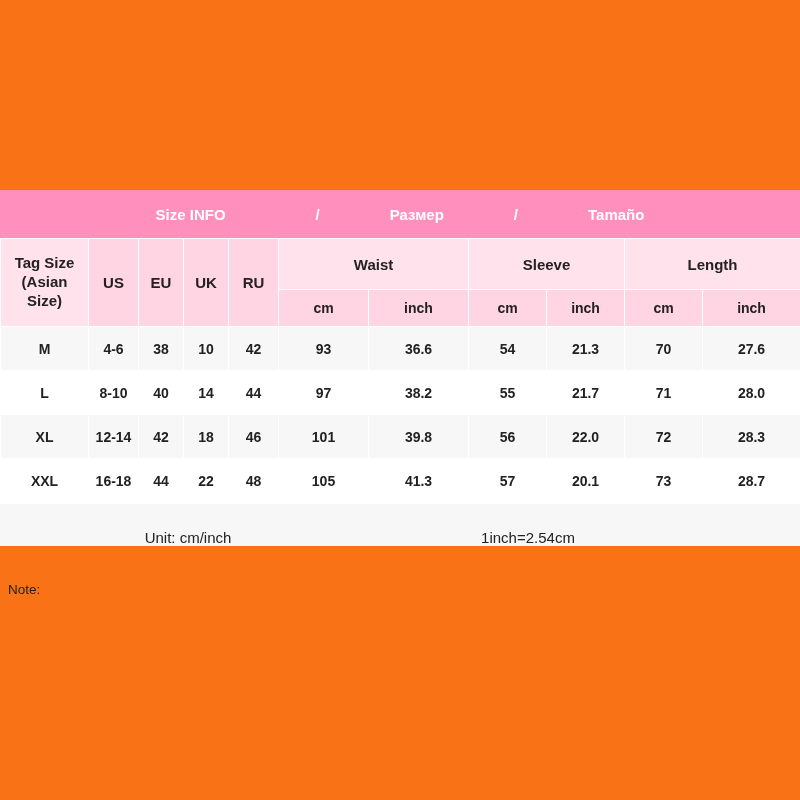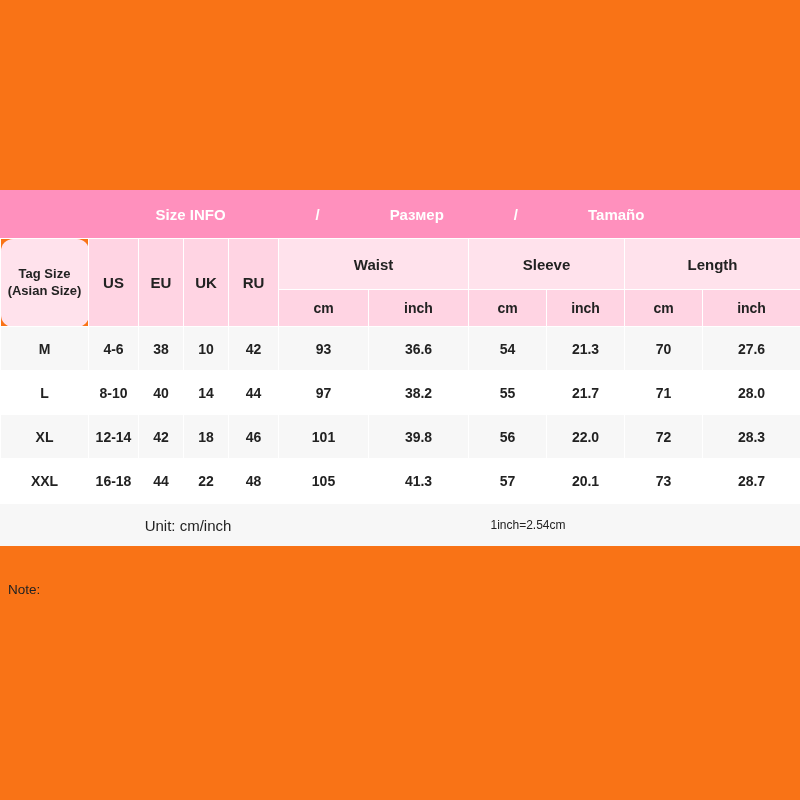--- a/index.html
+++ b/index.html
@@ -55,23 +55,22 @@
     border: 1px solid #ffffff;
     text-align: center;
     font-size: 14px;
     color: #222222;
     font-weight: bold;
   }
   
   .hdr1 .corner {
     background: #ffe2ec;
     font-weight: bold;
-    font-size: 13px;
+    font-size: 15px;
     line-height: 1.25;
-    border-radius: 12px;
   }
   .hdr1 .plain {
     background: #ffd4e3;
     font-weight: bold;
     font-size: 15px;
   }
   .hdr1 .grp {
     background: #ffe2ec;
     font-weight: bold;
     font-size: 15px;
@@ -89,35 +88,35 @@
     height: 41px;
   }
   tbody tr.r-even td { background: #f7f7f7; }
   tbody tr.r-odd td { background: #ffffff; }
   td.tag { font-size: 15px; }
   td.small { font-size: 13px; }
 
   
   .unit-row {
     display: flex;
-    align-items: center;
+    align-items: flex-end;
     height: 42px;
     background: #f7f7f7;
     border-top: 1px solid #ffffff;
   }
   .unit-row .u1 {
     width: 47%;
     text-align: center;
     font-size: 15px;
     color: #222;
   }
   .unit-row .u2 {
     width: 38%;
     text-align: center;
-    font-size: 12px;
+    font-size: 15px;
     color: #222;
   }
   
   .note {
     padding: 10px 8px 0 8px;
     font-size: 13.5px;
     color: #222222;
     line-height: 1.55;
   }
   .note .nline { display: block; margin-top: 24px; }

